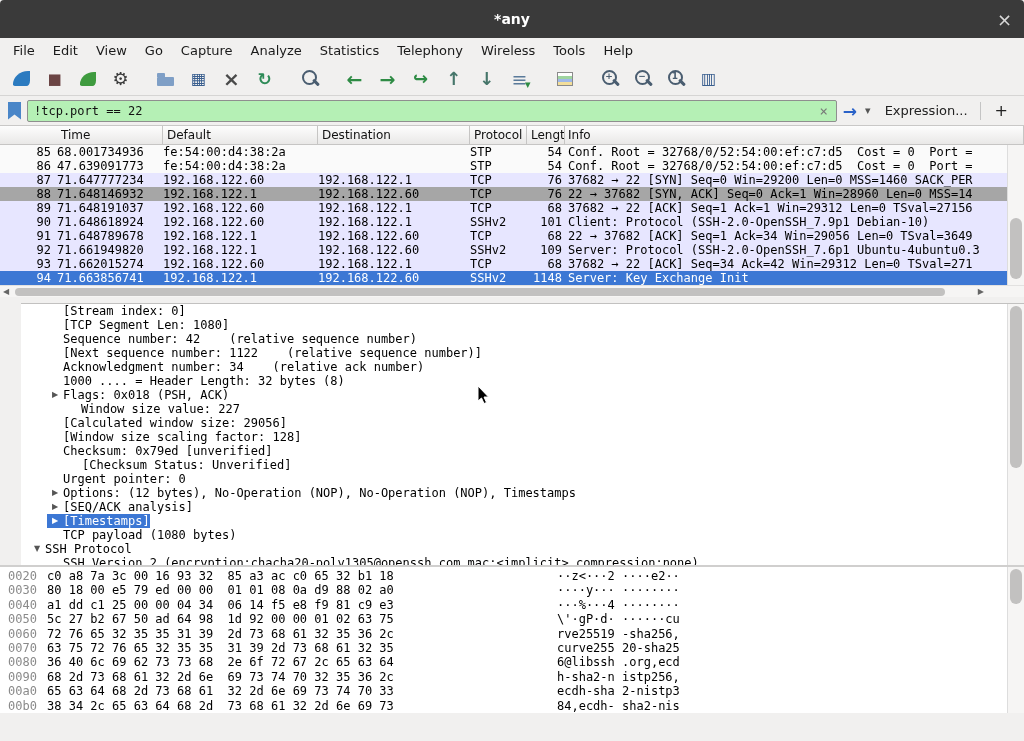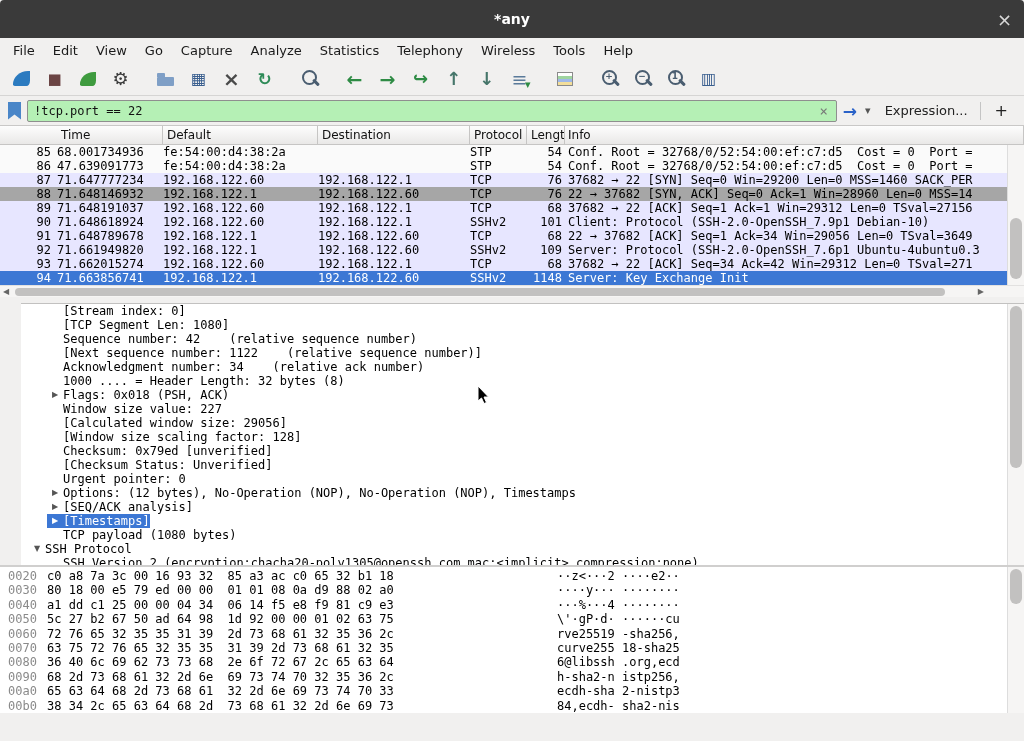--- a/index.html
+++ b/index.html
@@ -265,25 +265,25 @@
 
   <div class="details-pane">
     <div id="detail-lines">
         <div class="detail-line" style="padding-left: 26px;"><span class="twisty"> </span><span class="dtext">[Stream index: 0]</span></div>
         <div class="detail-line" style="padding-left: 26px;"><span class="twisty"> </span><span class="dtext">[TCP Segment Len: 1080]</span></div>
         <div class="detail-line" style="padding-left: 26px;"><span class="twisty"> </span><span class="dtext">Sequence number: 42    (relative sequence number)</span></div>
         <div class="detail-line" style="padding-left: 26px;"><span class="twisty"> </span><span class="dtext">[Next sequence number: 1122    (relative sequence number)]</span></div>
         <div class="detail-line" style="padding-left: 26px;"><span class="twisty"> </span><span class="dtext">Acknowledgment number: 34    (relative ack number)</span></div>
         <div class="detail-line" style="padding-left: 26px;"><span class="twisty"> </span><span class="dtext">1000 .... = Header Length: 32 bytes (8)</span></div>
         <div class="detail-line" style="padding-left: 26px;"><span class="twisty">▶</span><span class="dtext">Flags: 0x018 (PSH, ACK)</span></div>
-        <div class="detail-line" style="padding-left: 26px;"><span class="twisty"> </span><span class="dtext">Window size value: 227</span></div>
+        <div class="detail-line" style="padding-left: 44px;"><span class="twisty"> </span><span class="dtext">Window size value: 227</span></div>
         <div class="detail-line" style="padding-left: 26px;"><span class="twisty"> </span><span class="dtext">[Calculated window size: 29056]</span></div>
         <div class="detail-line" style="padding-left: 26px;"><span class="twisty"> </span><span class="dtext">[Window size scaling factor: 128]</span></div>
         <div class="detail-line" style="padding-left: 26px;"><span class="twisty"> </span><span class="dtext">Checksum: 0x79ed [unverified]</span></div>
-        <div class="detail-line" style="padding-left: 26px;"><span class="twisty"> </span><span class="dtext">[Checksum Status: Unverified]</span></div>
+        <div class="detail-line" style="padding-left: 26px; gap: 19px;"><span class="twisty"> </span><span class="dtext">[Checksum Status: Unverified]</span></div>
         <div class="detail-line" style="padding-left: 26px;"><span class="twisty"> </span><span class="dtext">Urgent pointer: 0</span></div>
         <div class="detail-line" style="padding-left: 26px;"><span class="twisty">▶</span><span class="dtext">Options: (12 bytes), No-Operation (NOP), No-Operation (NOP), Timestamps</span></div>
         <div class="detail-line" style="padding-left: 26px;"><span class="twisty">▶</span><span class="dtext">[SEQ/ACK analysis]</span></div>
         <div class="detail-line" style="padding-left: 26px;"><span class="twisty sel">▶</span><span class="dtext sel">[Timestamps]</span></div>
         <div class="detail-line" style="padding-left: 26px;"><span class="twisty"> </span><span class="dtext">TCP payload (1080 bytes)</span></div>
         <div class="detail-line" style="padding-left: 8px;"><span class="twisty">▼</span><span class="dtext">SSH Protocol</span></div>
         <div class="detail-line" style="padding-left: 26px;"><span class="twisty"> </span><span class="dtext">SSH Version 2 (encryption:chacha20-poly1305@openssh.com mac:&lt;implicit&gt; compression:none)</span></div>
       </div>
     <div class="details-vscroll">
       <div class="vthumb"></div>
@@ -292,21 +292,21 @@
 
   <div class="divider2"></div>
 
   <div class="hex-pane">
     <div id="hex-rows">
         <div class="hex-row"><span class="h-offset">0020</span><span class="h-hex"><span>c0 a8 7a 3c 00 16 </span><span class="hl">93 32</span><span>  85 a3 ac c0 65 32 b1 18</span></span><span class="h-ascii"><span>··z&lt;··</span><span class="hl">·2</span><span> ····e2··</span></span></div>
         <div class="hex-row"><span class="h-offset">0030</span><span class="h-hex"><span>80 18 00 e5 79 ed 00 00  01 01 08 0a d9 88 02 a0</span></span><span class="h-ascii"><span>····y··· ········</span></span></div>
         <div class="hex-row"><span class="h-offset">0040</span><span class="h-hex"><span>a1 dd c1 25 00 00 04 34  06 14 f5 e8 f9 81 c9 e3</span></span><span class="h-ascii"><span>···%···4 ········</span></span></div>
         <div class="hex-row"><span class="h-offset">0050</span><span class="h-hex"><span>5c 27 b2 67 50 ad 64 98  1d 92 00 00 01 02 63 75</span></span><span class="h-ascii"><span>\'·gP·d· ······cu</span></span></div>
         <div class="hex-row"><span class="h-offset">0060</span><span class="h-hex"><span>72 76 65 32 35 35 31 39  2d 73 68 61 32 35 36 2c</span></span><span class="h-ascii"><span>rve25519 -sha256,</span></span></div>
-        <div class="hex-row"><span class="h-offset">0070</span><span class="h-hex"><span>63 75 72 76 65 32 35 35  31 39 2d 73 68 61 32 35</span></span><span class="h-ascii"><span>curve255 18-sha25</span></span></div>
+        <div class="hex-row"><span class="h-offset">0070</span><span class="h-hex"><span>63 75 72 76 65 32 35 35  31 39 2d 73 68 61 32 35</span></span><span class="h-ascii"><span>curve255 20-sha25</span></span></div>
         <div class="hex-row"><span class="h-offset">0080</span><span class="h-hex"><span>36 40 6c 69 62 73 73 68  2e 6f 72 67 2c 65 63 64</span></span><span class="h-ascii"><span>6@libssh .org,ecd</span></span></div>
         <div class="hex-row"><span class="h-offset">0090</span><span class="h-hex"><span>68 2d 73 68 61 32 2d 6e  69 73 74 70 32 35 36 2c</span></span><span class="h-ascii"><span>h-sha2-n istp256,</span></span></div>
         <div class="hex-row"><span class="h-offset">00a0</span><span class="h-hex"><span>65 63 64 68 2d 73 68 61  32 2d 6e 69 73 74 70 33</span></span><span class="h-ascii"><span>ecdh-sha 2-nistp3</span></span></div>
         <div class="hex-row"><span class="h-offset">00b0</span><span class="h-hex"><span>38 34 2c 65 63 64 68 2d  73 68 61 32 2d 6e 69 73</span></span><span class="h-ascii"><span>84,ecdh- sha2-nis</span></span></div>
       </div>
     <div class="hex-vscroll">
       <div class="vthumb"></div>
     </div>
   </div>
 

